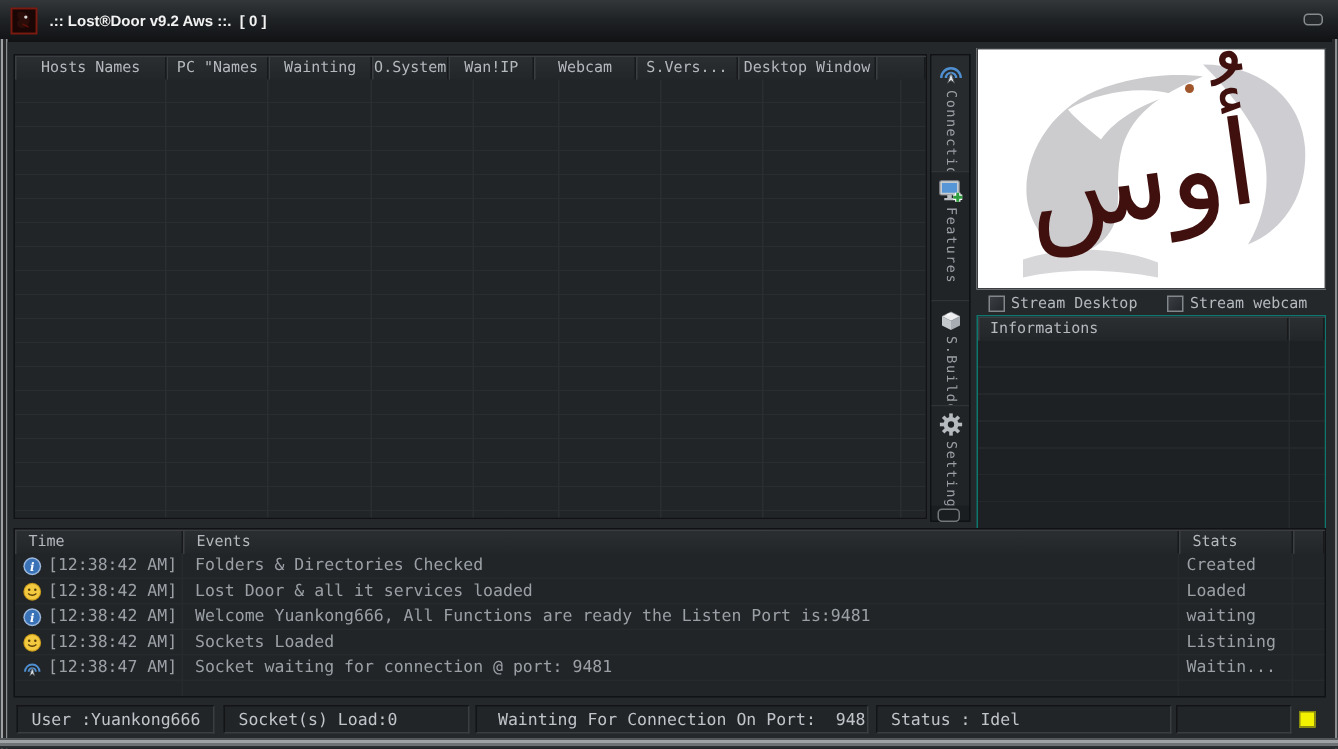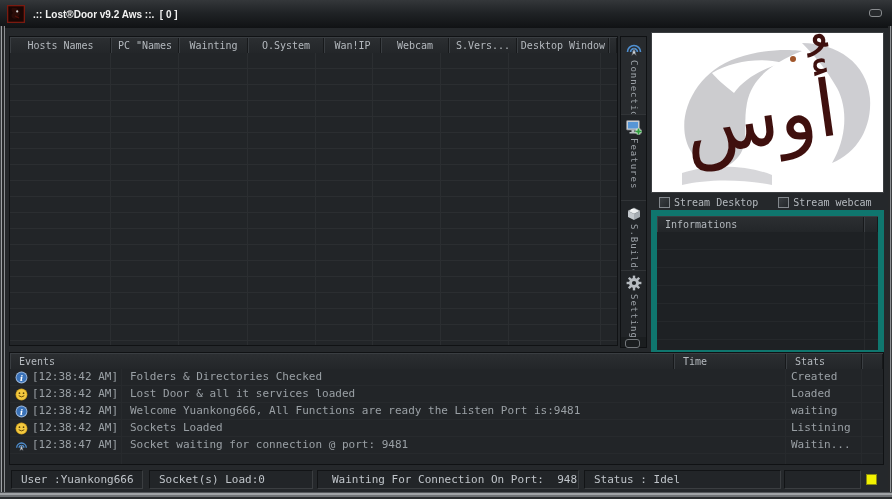--- a/index.html
+++ b/index.html
@@ -53,21 +53,21 @@
 
   
   .logo-box { position:absolute; left:646px; top:4px; width:233px; height:161px;
     background:#ffffff; border:1px solid #3c3f42; overflow:hidden; }
   .stream-row { position:absolute; left:646px; top:167px; width:233px; height:14px;
     display:flex; align-items:center; font-size:10px; color:#b4b9be; }
   .cb { width:11px; height:11px; border:1px solid #82878c;
     background:linear-gradient(135deg,#3a3e42,#24282b); flex:0 0 auto; }
   .cb-label { margin:0 6px 0 4px; white-space:nowrap; }
   .info-panel { position:absolute; left:646px; top:182px; width:233px; height:146px;
-    background:#1e2124; border:6px solid #0f766e; }
+    background:#1e2124; border:1px solid #0f766e; }
   .info-header { position:absolute; left:0; top:0; right:0; height:16px; display:flex; }
   .info-header .hcell { justify-content:flex-start; padding-left:8px; }
   .info-body { position:absolute; left:0; top:16px; right:0; bottom:0;
     background:repeating-linear-gradient(to bottom,#1e2124 0 17px,#25282b 17px 18px); }
 
   
   .log-table { position:absolute; left:4px; top:324px; width:875px; height:113px;
     background:#222528; border:1px solid #101214; }
   .log-header { position:absolute; left:0; top:0; right:0; height:16px; display:flex; }
   .log-header .hcell { justify-content:flex-start; padding-left:9px; }
@@ -107,21 +107,21 @@
   <div class="bevel-right"></div>
   <div class="bevel-bottom"></div>
 
   <div class="client">
 
     <div class="hosts-table">
       <div class="hosts-header" id="hosts-header">
           <div class="hcell" style="width: 101px;">Hosts Names</div>
           <div class="hcell" style="width: 68px;">PC "Names</div>
           <div class="hcell" style="width: 69px;">Wainting</div>
-          <div class="hcell" style="width: 76px;">O.System</div>
+          <div class="hcell" style="width: 51px;">O.System</div>
           <div class="hcell" style="width: 57px;">Wan!IP</div>
           <div class="hcell" style="width: 68px;">Webcam</div>
           <div class="hcell" style="width: 68px;">S.Vers...</div>
           <div class="hcell" style="width: 92px;">Desktop Window</div>
           <div class="hcell fill"></div>
         </div>
       <div class="hosts-body" id="hosts-body">
           <div class="vline" style="left: 100px;"></div>
           <div class="vline" style="left: 168px;"></div>
           <div class="vline" style="left: 237px;"></div>
@@ -218,22 +218,22 @@
         <div class="hcell" style="width:207px;">Informations</div>
         <div class="hcell fill"></div>
       </div>
       <div class="info-body">
         <div class="vline" style="left:207px; background:#272a2d;"></div>
       </div>
     </div>
 
     <div class="log-table">
       <div class="log-header">
+        <div class="hcell" style="width:112px;">Time</div>
         <div class="hcell" style="width:664px;">Events</div>
-        <div class="hcell" style="width:112px;">Time</div>
         <div class="hcell" style="width:76px;">Stats</div>
         <div class="hcell fill"></div>
       </div>
       <div class="log-body" id="log-body">
           <div class="vline" style="background: rgb(39, 42, 45); left: 111px;"></div>
           <div class="vline" style="background: rgb(39, 42, 45); left: 775px;"></div>
           <div class="vline" style="background: rgb(39, 42, 45); left: 851px;"></div>
           <div class="log-row" style="top: 0px;">
             <span class="cell-icon">
               <svg width="13" height="13" viewBox="0 0 14 14">

